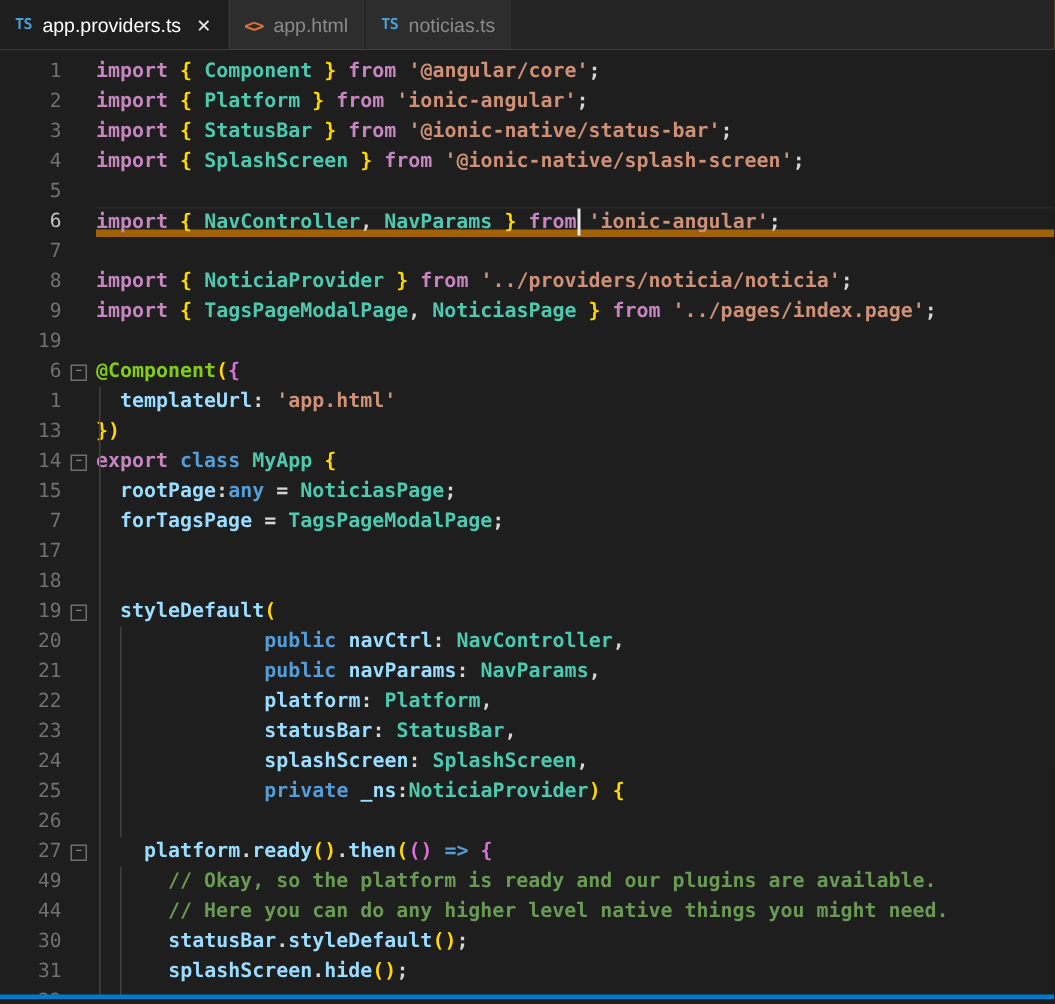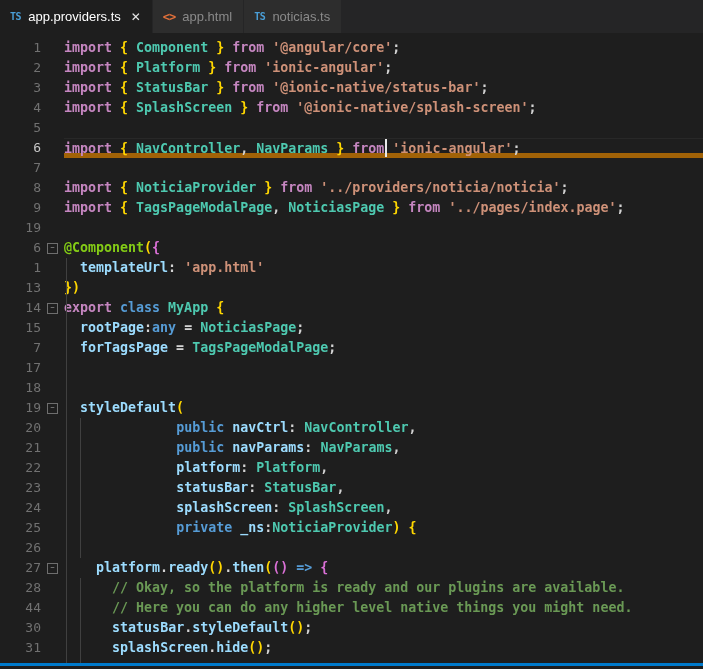--- a/index.html
+++ b/index.html
@@ -193,21 +193,21 @@
       <div class="line" style="top: 345px; position: absolute; width: 100%;"><span class="ln">18</span><span class="code-text"></span></div>
       <div class="line" style="top: 365px; position: absolute; width: 100%; padding-left: 12px;"><span class="ln">19</span><span class="fold"></span><span class="code-text"><span class="punc"> </span><span class="punc"> </span><span class="id">styleDefault</span><span class="br1">(</span></span></div>
       <div class="line" style="top: 385px; position: absolute; width: 100%;"><span class="ln">20</span><span class="code-text"><span class="punc"> </span><span class="punc"> </span><span class="punc"> </span><span class="punc"> </span><span class="punc"> </span><span class="punc"> </span><span class="punc"> </span><span class="punc"> </span><span class="punc"> </span><span class="punc"> </span><span class="punc"> </span><span class="punc"> </span><span class="punc"> </span><span class="punc"> </span><span class="kw2">public</span><span class="punc"> </span><span class="id">navCtrl</span><span class="punc">:</span><span class="punc"> </span><span class="type">NavController</span><span class="punc">,</span></span></div>
       <div class="line" style="top: 405px; position: absolute; width: 100%;"><span class="ln">21</span><span class="code-text"><span class="punc"> </span><span class="punc"> </span><span class="punc"> </span><span class="punc"> </span><span class="punc"> </span><span class="punc"> </span><span class="punc"> </span><span class="punc"> </span><span class="punc"> </span><span class="punc"> </span><span class="punc"> </span><span class="punc"> </span><span class="punc"> </span><span class="punc"> </span><span class="kw2">public</span><span class="punc"> </span><span class="id">navParams</span><span class="punc">:</span><span class="punc"> </span><span class="type">NavParams</span><span class="punc">,</span></span></div>
       <div class="line" style="top: 425px; position: absolute; width: 100%;"><span class="ln">22</span><span class="code-text"><span class="punc"> </span><span class="punc"> </span><span class="punc"> </span><span class="punc"> </span><span class="punc"> </span><span class="punc"> </span><span class="punc"> </span><span class="punc"> </span><span class="punc"> </span><span class="punc"> </span><span class="punc"> </span><span class="punc"> </span><span class="punc"> </span><span class="punc"> </span><span class="id">platform</span><span class="punc">:</span><span class="punc"> </span><span class="type">Platform</span><span class="punc">,</span></span></div>
       <div class="line" style="top: 445px; position: absolute; width: 100%;"><span class="ln">23</span><span class="code-text"><span class="punc"> </span><span class="punc"> </span><span class="punc"> </span><span class="punc"> </span><span class="punc"> </span><span class="punc"> </span><span class="punc"> </span><span class="punc"> </span><span class="punc"> </span><span class="punc"> </span><span class="punc"> </span><span class="punc"> </span><span class="punc"> </span><span class="punc"> </span><span class="id">statusBar</span><span class="punc">:</span><span class="punc"> </span><span class="type">StatusBar</span><span class="punc">,</span></span></div>
       <div class="line" style="top: 465px; position: absolute; width: 100%;"><span class="ln">24</span><span class="code-text"><span class="punc"> </span><span class="punc"> </span><span class="punc"> </span><span class="punc"> </span><span class="punc"> </span><span class="punc"> </span><span class="punc"> </span><span class="punc"> </span><span class="punc"> </span><span class="punc"> </span><span class="punc"> </span><span class="punc"> </span><span class="punc"> </span><span class="punc"> </span><span class="id">splashScreen</span><span class="punc">:</span><span class="punc"> </span><span class="type">SplashScreen</span><span class="punc">,</span></span></div>
       <div class="line" style="top: 485px; position: absolute; width: 100%;"><span class="ln">25</span><span class="code-text"><span class="punc"> </span><span class="punc"> </span><span class="punc"> </span><span class="punc"> </span><span class="punc"> </span><span class="punc"> </span><span class="punc"> </span><span class="punc"> </span><span class="punc"> </span><span class="punc"> </span><span class="punc"> </span><span class="punc"> </span><span class="punc"> </span><span class="punc"> </span><span class="kw2">private</span><span class="punc"> </span><span class="id">_ns</span><span class="punc">:</span><span class="type">NoticiaProvider</span><span class="br1">)</span><span class="punc"> </span><span class="br1">{</span></span></div>
       <div class="line" style="top: 505px; position: absolute; width: 100%;"><span class="ln">26</span><span class="code-text"></span></div>
       <div class="line" style="top: 525px; position: absolute; width: 100%;"><span class="ln">27</span><span class="fold"></span><span class="code-text"><span class="punc"> </span><span class="punc"> </span><span class="punc"> </span><span class="punc"> </span><span class="id">platform</span><span class="punc">.</span><span class="id">ready</span><span class="br1">(</span><span class="br1">)</span><span class="punc">.</span><span class="id">then</span><span class="br1">(</span><span class="br2">(</span><span class="br2">)</span><span class="punc"> </span><span class="op">=&gt;</span><span class="punc"> </span><span class="br2">{</span></span></div>
-      <div class="line" style="top: 545px; position: absolute; width: 100%;"><span class="ln">28</span><span class="code-text">      <span class="cmt">// Okay, so the platform is ready and our plugins are available.</span></span></div>
+      <div class="line" style="top: 545px; position: absolute; width: 100%;"><span class="ln">49</span><span class="code-text">      <span class="cmt">// Okay, so the platform is ready and our plugins are available.</span></span></div>
       <div class="line" style="top: 565px; position: absolute; width: 100%;"><span class="ln">44</span><span class="code-text">      <span class="cmt">// Here you can do any higher level native things you might need.</span></span></div>
       <div class="line" style="top: 585px; position: absolute; width: 100%;"><span class="ln">30</span><span class="code-text"><span class="punc"> </span><span class="punc"> </span><span class="punc"> </span><span class="punc"> </span><span class="punc"> </span><span class="punc"> </span><span class="id">statusBar</span><span class="punc">.</span><span class="id">styleDefault</span><span class="br1">(</span><span class="br1">)</span><span class="punc">;</span></span></div>
       <div class="line" style="top: 605px; position: absolute; width: 100%;"><span class="ln">31</span><span class="code-text"><span class="punc"> </span><span class="punc"> </span><span class="punc"> </span><span class="punc"> </span><span class="punc"> </span><span class="punc"> </span><span class="id">splashScreen</span><span class="punc">.</span><span class="id">hide</span><span class="br1">(</span><span class="br1">)</span><span class="punc">;</span></span></div>
       <div class="line" style="top: 625px; position: absolute; width: 100%;"><span class="ln">32</span><span class="code-text"></span></div>
       <div class="guide" style="left: 66px; top: 225px; height: 460px;"></div>
       <div class="guide" style="left: 80px; top: 385px; height: 140px;"></div>
       <div class="guide" style="left: 80px; top: 545px; height: 120px;"></div>
     </div>
   <div id="cursor" style="left: 384.8px; top: 106px;"></div>
   <div id="statusbar"></div>

